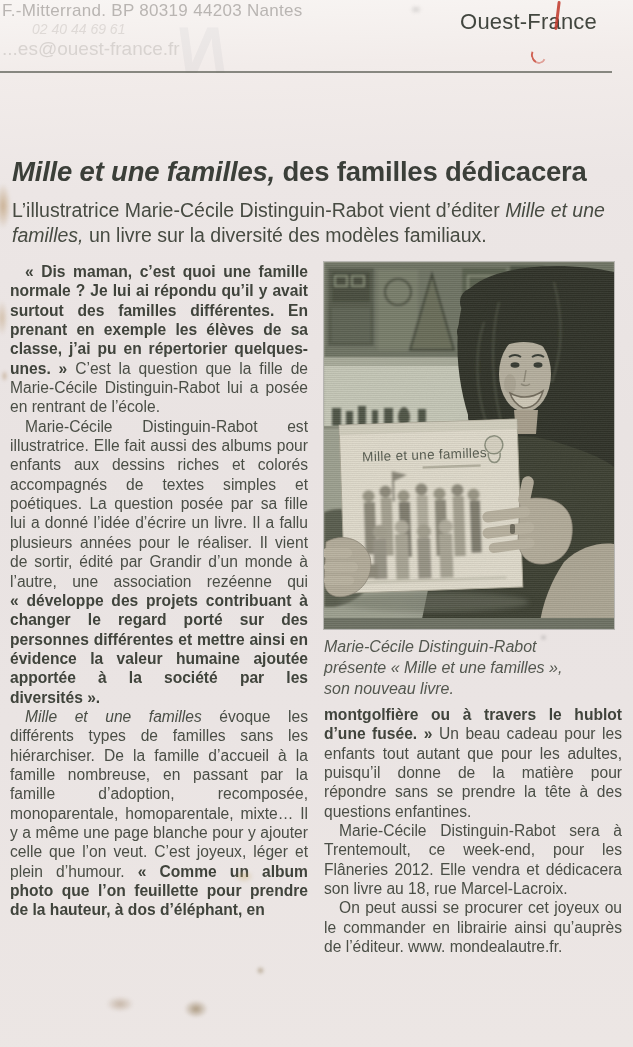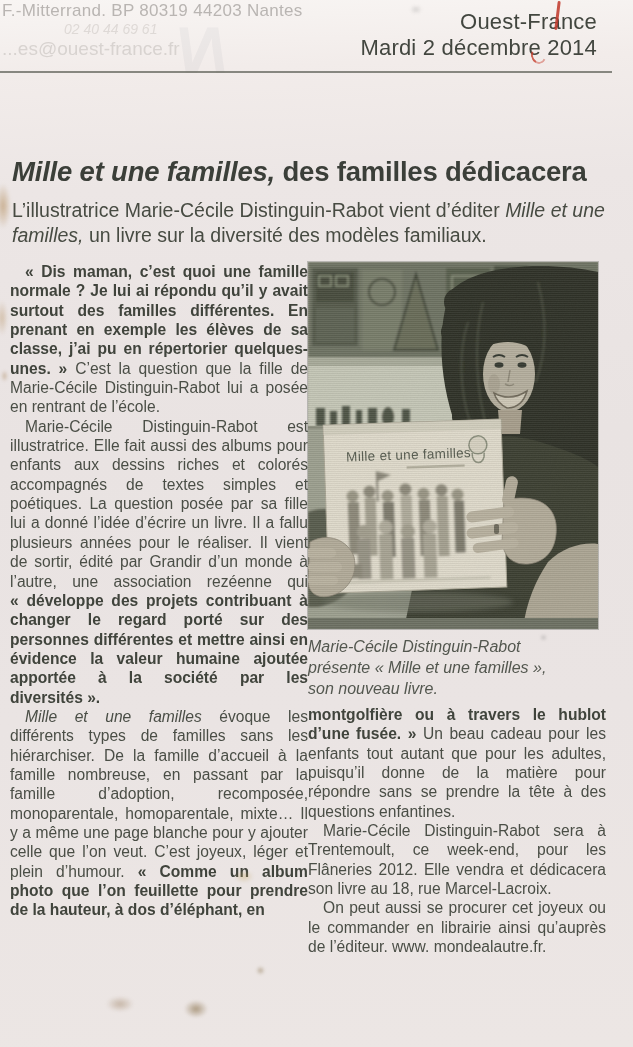--- a/index.html
+++ b/index.html
@@ -4,36 +4,36 @@
 <style>
   html,body{margin:0;padding:0;background:#888;}
   .sheet{
     position:relative;width:633px;height:1047px;overflow:hidden;
     background:linear-gradient(178deg,#f8f5f3 0%,#f2ecea 7%,#ece6e5 18%,#e9e3e2 42%,#eae4e3 68%,#ece6e4 100%);
     font-family:"Liberation Sans",sans-serif;color:#4a4e46;
   }
   
   .top-faint{position:absolute;top:1px;left:2px;line-height:19px;}
   .tf1{font-size:17px;color:#b9b5b2;letter-spacing:.3px;}
-  .tf2{font-size:14px;color:#ded9d6;margin-left:62px;font-style:italic;}
+  .tf2{font-size:14px;color:#ded9d6;margin-left:30px;font-style:italic;}
   .tf3{font-size:19px;color:#d8d3d0;}
   
   .masthead{position:absolute;top:9px;right:36px;text-align:right;color:#42463f;font-size:22px;line-height:26px;letter-spacing:.2px;}
   .rule{position:absolute;top:71px;left:0;width:612px;height:2px;background:#5a5d53;opacity:.7;}
   
   .red-stroke{position:absolute;left:556px;top:1px;width:3px;height:29px;background:#c23b2e;border-radius:2px;transform:rotate(7deg);opacity:.88;}
   .red-dot{position:absolute;left:531px;top:47px;width:11px;height:13px;border:2.5px solid transparent;border-left-color:#c8402f;border-bottom-color:rgba(200,64,47,.55);border-radius:50%;transform:rotate(-18deg);opacity:.8;}
   .ghost{position:absolute;top:12px;left:178px;font-size:66px;font-weight:bold;color:rgba(125,125,138,.07);transform:scaleX(-1) skewX(-8deg);}
   
   .article{position:absolute;top:155px;left:10px;width:612px;}
   h1{margin:0 0 10px 2px;font-size:27.5px;line-height:33px;font-weight:bold;color:#3b3f39;letter-spacing:-.2px;}
   h1 em{font-style:italic;}
   .lede{margin:0 0 15px 2px;font-size:19.5px;line-height:24.5px;color:#474b42;}
   .lede .s-i{font-style:italic;}
-  .cols{display:flex;}
+  .cols{display:flex;gap:16px;}
   .col{width:298px;font-size:15.6px;line-height:19.35px;text-align:justify;color:#4a4e46;}
   .col p{margin:0;text-indent:15px;}
   .col p.noindent{text-indent:0;}
   .s-b{font-weight:bold;color:#40443c;}
   .s-i{font-style:italic;}
   figure{margin:0;width:254px;}
   .photo-wrap{position:relative;width:290px;height:367px;outline:1px solid rgba(90,95,85,.35);}
   .photo-wrap::after{content:"";position:absolute;inset:0;pointer-events:none;
     background:repeating-linear-gradient(0deg,rgba(255,255,255,.05) 0 1px,rgba(0,0,0,.05) 1px 2px);}
   .photo{display:block;width:290px;height:367px;}
@@ -48,21 +48,20 @@
   <div class="top-faint">
     <div class="tf1">F.-Mitterrand. BP 80319 44203 Nantes</div>
     <div class="tf2">02 40 44 69 61</div>
     <div class="tf3">...es@ouest-france.fr</div>
   </div>
 
   <div class="ghost">N</div>
 
   <div class="masthead">
     <div>Ouest-France</div>
-    <div>Mardi 2 décembre 2014</div>
   </div>
 
   <div class="red-stroke"></div>
   <div class="red-dot"></div>
   <div class="rule"></div>
 
   <div class="article">
     <h1><em>Mille et une familles,</em><span> des familles dédicacera</span></h1>
 
     <p class="lede"><span class="s-r">L’illustratrice Marie-Cécile Distinguin-Rabot vient d’éditer </span><span class="s-i">Mille et une familles,</span><span class="s-r"> un livre sur la diversité des modèles familiaux.</span></p>

